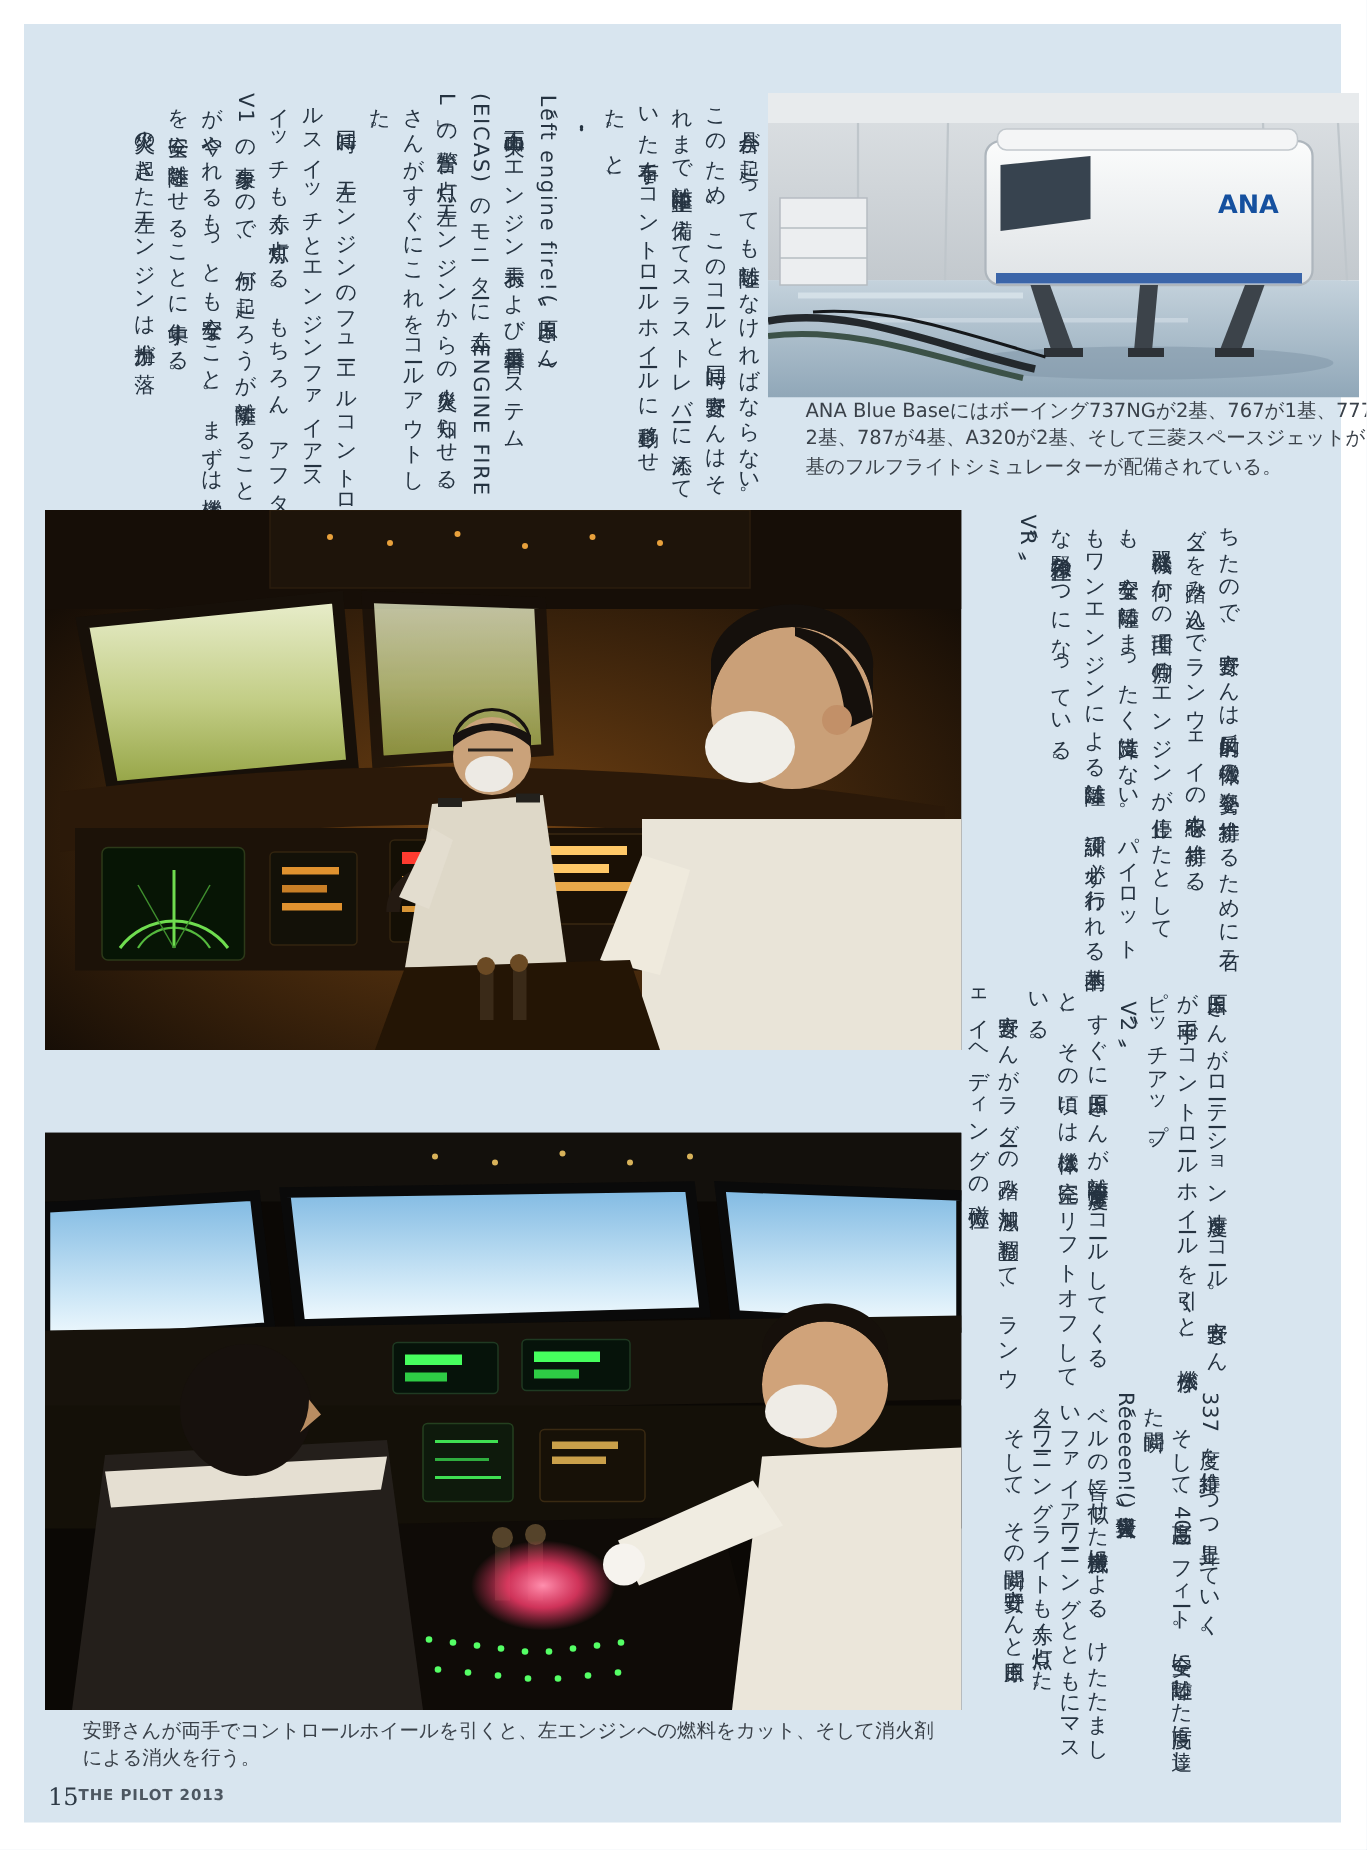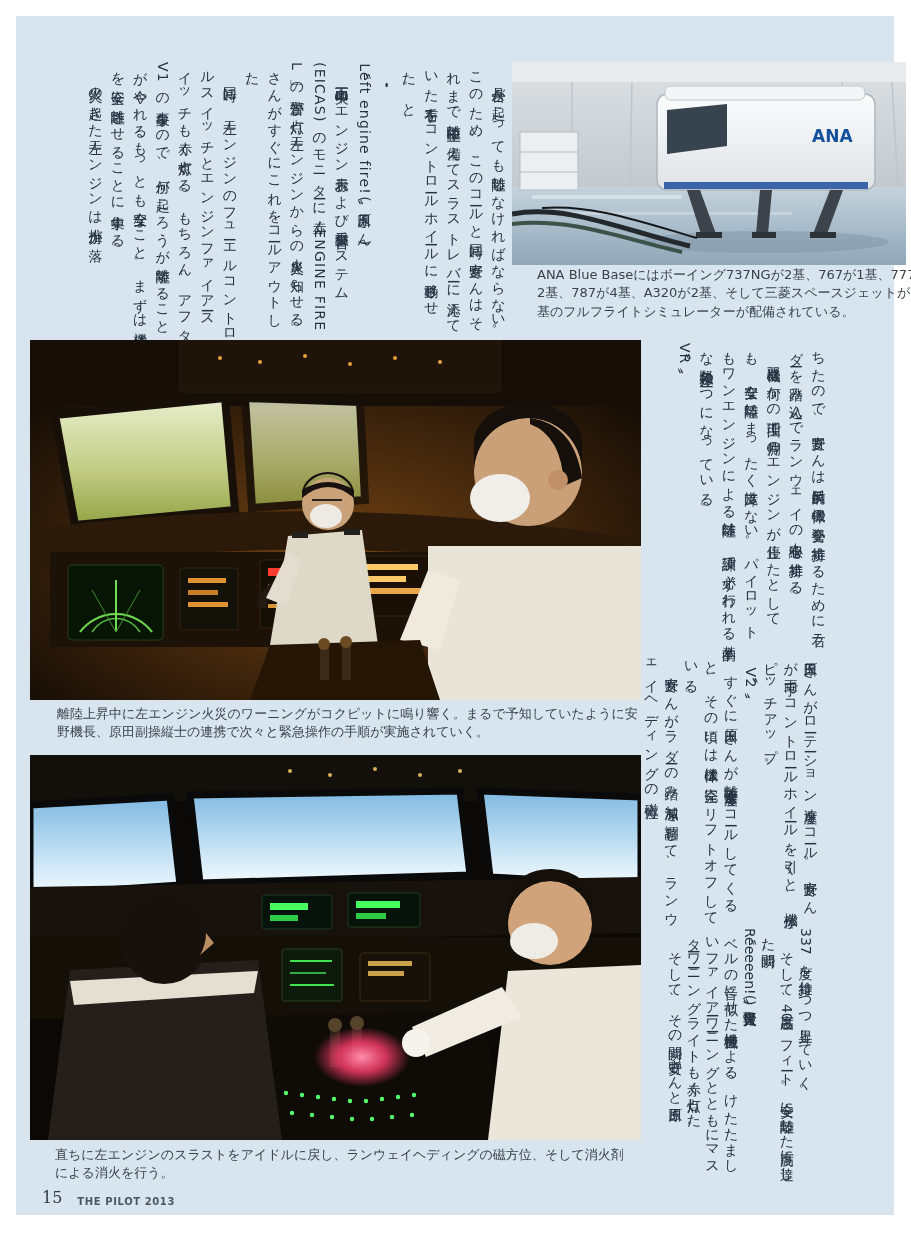--- a/index.html
+++ b/index.html
@@ -22,21 +22,21 @@
   .caption { position:absolute; color:#3a4149; font-size:13px; line-height:1.42; }
   #cap-sim     { left:512px; top:266px; width:394px;margin-left:25px; }
   #cap-takeoff { left:57px;  top:705px; width:588px; }
   #cap-fire    { left:55px;  top:1146px; width:580px; }
 
   .photo { position:absolute; display:block; }
   #photo-sim      { left:512px; top:62px; }
   #photo-cockpit1 { left:30px;  top:340px; }
   #photo-cockpit2 { left:30px;  top:755px; }
 
-  .footer { position:absolute; left:42px; top:1188px; display:flex; align-items:flex-end; gap:15px; }
+  .footer { position:absolute; left:32px; top:1188px; display:flex; align-items:center; }
   .pagenum { font-family:"DejaVu Serif","Liberation Serif",serif; font-size:16px; color:#2e3a46; }
   .mag { font-size:10px; font-weight:bold; letter-spacing:0.6px; color:#4d5761; }
 </style>
 </head>
 <body>
 
 <div class="page">
   <div class="sheet"></div>
 
   <div class="vtext" id="text-intro">
@@ -176,21 +176,20 @@
       <circle cx="528" cy="140" r="10" fill="#c29068"></circle>
     </g>
     <polygon points="240,305 390,300 410,360 220,360" fill="#241505"></polygon>
     <g>
       <rect x="290" y="306" width="9" height="34" fill="#3a2a18"></rect>
       <rect x="312" y="304" width="9" height="36" fill="#3a2a18"></rect>
       <circle cx="294" cy="304" r="6" fill="#6b4a24"></circle>
       <circle cx="316" cy="302" r="6" fill="#6b4a24"></circle>
     </g>
   </svg>
-  <div class="caption" id="cap-takeoff">離陸上昇中に左エンジン火災のワーニングがコクピットに鳴り響く。まるで予知していたように安野機長、原田副操縦士の連携で次々と緊急操作の手順が実施されていく。</div>
 
   <div class="vtext" id="text-right1">
     <p>ちたので、安野さんは反射的に機体の姿勢を維持するために右ラダーを踏み込んでランウェイの中心線を維持する。</p>
     <p class="ind">双発機は何かの理由で片側のエンジンが停止したとしても、安全な離陸にまったく支障はない。パイロットもワンエンジンによる離陸は、訓練で必ず行われる基本的な緊急操作の一つになっている。</p>
     <p>〝VR〟</p>
   </div>
 
   <div class="vtext" id="text-right2">
     <p>原田さんがローテーション速度をコール。安野さんが両手でコントロールホイールを引くと、機体がピッチアップ。</p>
     <p class="ind">〝V2〟</p>
@@ -284,19 +283,19 @@
     </g>
     <g>
       <polygon points="478,216 611,210 611,385 458,385" fill="#ebe6da"></polygon>
       <circle cx="520" cy="168" r="42" fill="#d0a37a"></circle>
       <path d="M478,168 a42,42 0 0 1 84,0 l0,-20 a42,32 0 0 0 -84,-4 Z" fill="#16100b"></path>
       <ellipse cx="504" cy="186" rx="24" ry="18" fill="#efece6"></ellipse>
       <polygon points="472,232 382,272 396,302 492,262" fill="#f0ece1"></polygon>
       <circle cx="386" cy="288" r="14" fill="#f6f3ee"></circle>
     </g>
   </svg>
-  <div class="caption" id="cap-fire">直ちに左エンジンのスラストをアイドルに戻し、ランウェイヘディングの磁方位、そして消火剤による消火を行う。</div>
+  <div class="caption" id="cap-fire">安野さんが両手でコントロールホイールを引くと、左エンジンへの燃料をカット、そして消火剤による消火を行う。</div>
 
   <div class="footer">
     <span class="pagenum">15</span>
     <span class="mag">THE PILOT 2013</span>
   </div>
 </div>
 
 </body></html>

